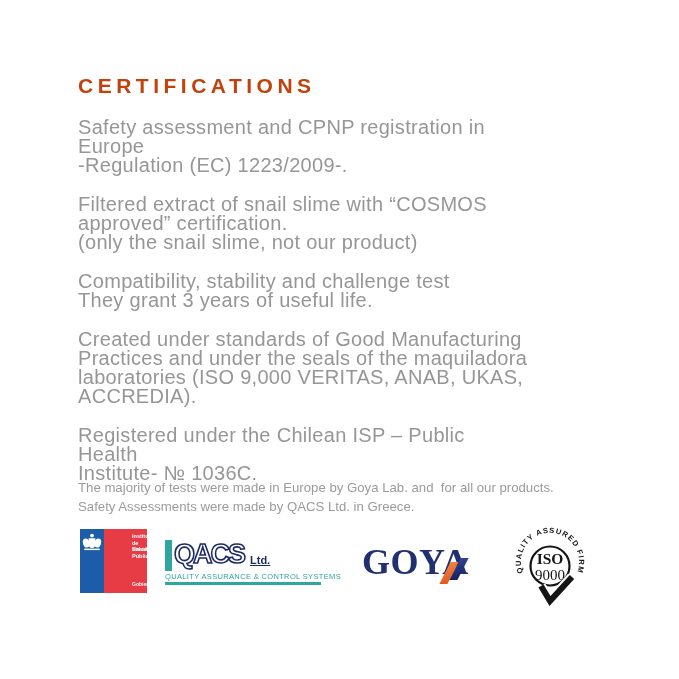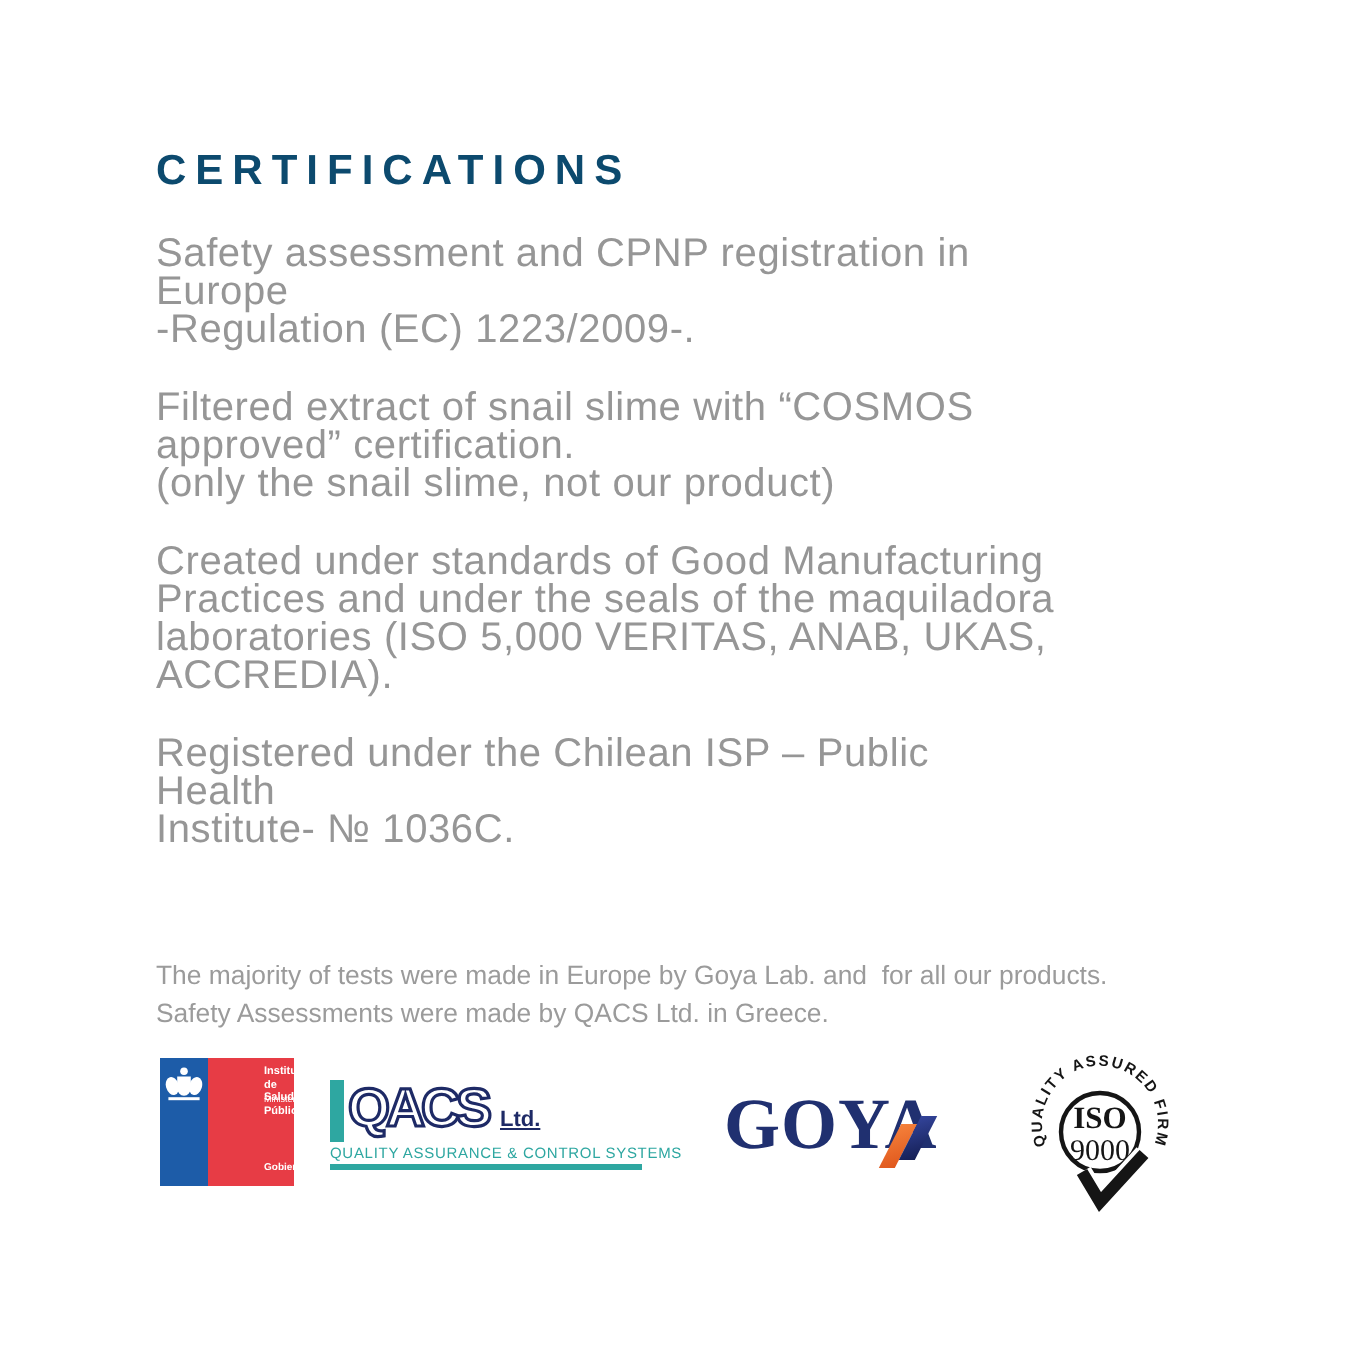--- a/index.html
+++ b/index.html
@@ -1,20 +1,20 @@
 <!DOCTYPE html>
 <html><head>
 <meta charset="utf-8">
 <style>
   html,body{margin:0;padding:0;background:#fff;}
   .page{position:relative;width:679px;height:679px;background:#ffffff;overflow:hidden;
         font-family:"Liberation Sans",sans-serif;}
   .content{position:absolute;left:78px;top:74px;width:450px;}
   .page-title{margin:0 0 20px 0;font-size:21px;font-weight:bold;letter-spacing:4.5px;
-              color:#0c4a6e;line-height:24px;}
+              color:#c2410c;line-height:24px;}
   .para{margin:16px 0 20px 0;font-size:20px;line-height:19px;color:#969696;
         letter-spacing:0.3px;white-space:pre-wrap;}
   .footnote{position:absolute;left:78px;top:479px;width:540px;font-size:13.2px;
             line-height:18.5px;color:#9b9b9b;white-space:pre-wrap;}
   .logos{position:absolute;left:0;top:0;width:679px;height:679px;}
 
   
   .isp{position:absolute;left:80px;top:529px;width:67px;height:64px;}
   .isp-blue{position:absolute;left:0;top:0;width:24px;height:64px;background:#1d5ca8;}
   .isp-red{position:absolute;left:24px;top:0;width:43px;height:64px;background:#e73c45;}
@@ -55,23 +55,25 @@
 
 <div class="page">
 
   <div class="content">
     <h1 class="page-title">CERTIFICATIONS</h1>
     <p class="para">Safety assessment and CPNP registration in Europe
 -Regulation (EC) 1223/2009-.</p>
     <p class="para">Filtered extract of snail slime with “COSMOS
 approved” certification.
 (only the snail slime, not our product)</p>
+    <p class="para">Compatibility, stability and challenge test
+They grant 3 years of useful life.</p>
     <p class="para">Created under standards of Good Manufacturing
 Practices and under the seals of the maquiladora
-laboratories (ISO 5,000 VERITAS, ANAB, UKAS,
+laboratories (ISO 9,000 VERITAS, ANAB, UKAS,
 ACCREDIA).</p>
     <p class="para">Registered under the Chilean ISP – Public Health
 Institute- № 1036C.</p>
   </div>
 
   <div class="footnote">The majority of tests were made in Europe by Goya Lab. and  for all our products.
 Safety Assessments were made by QACS Ltd. in Greece.</div>
 
   <div class="logos">
 

